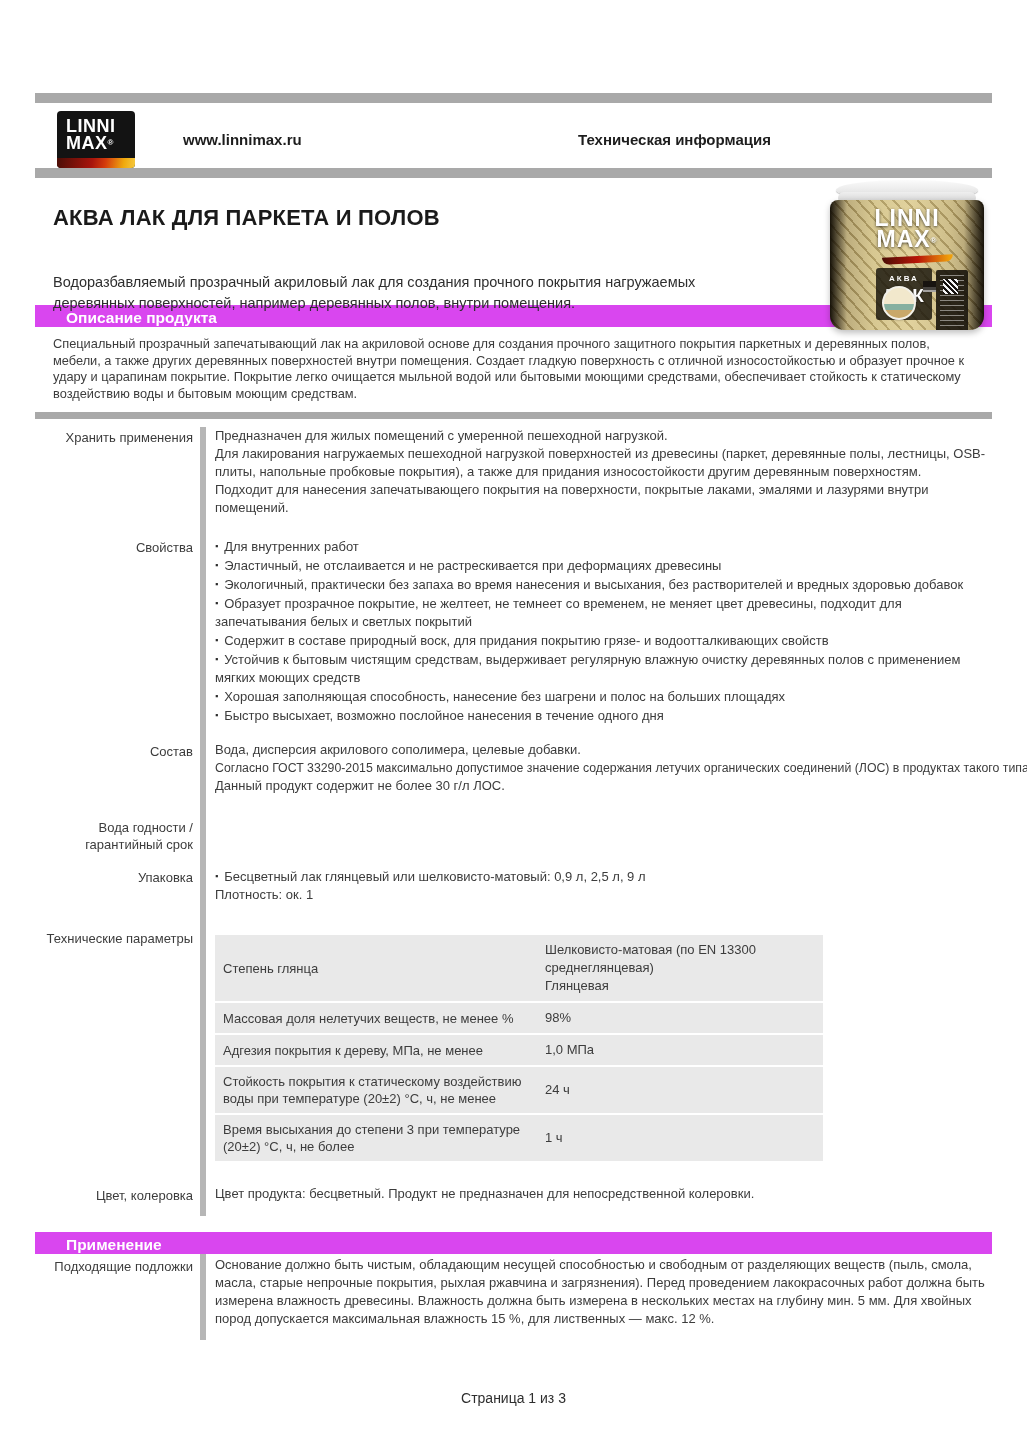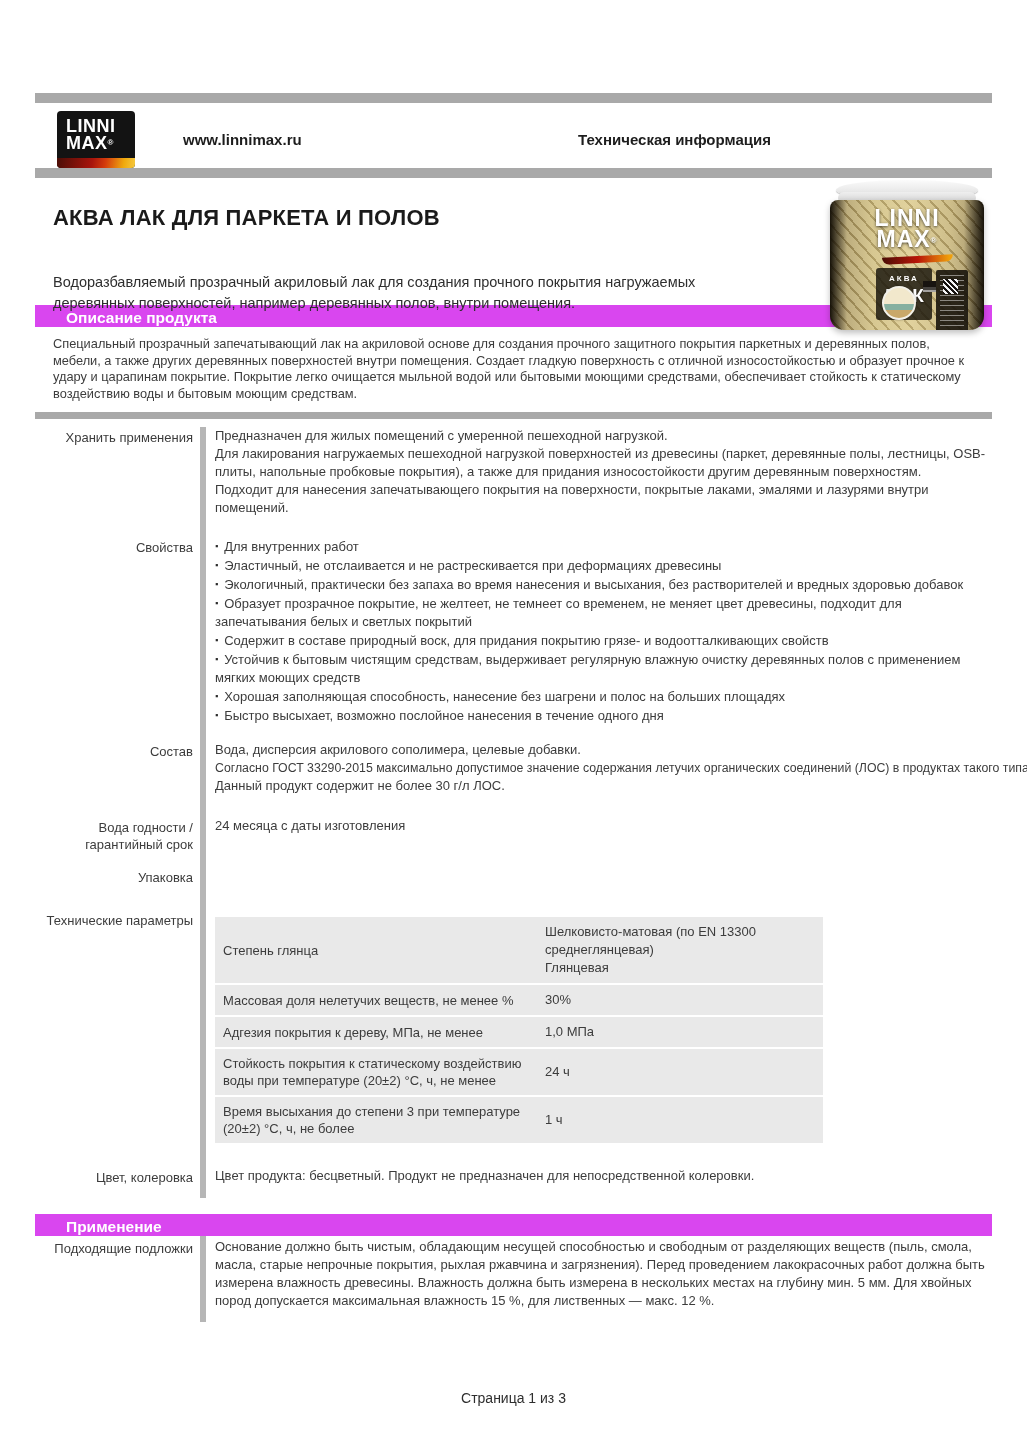--- a/index.html
+++ b/index.html
@@ -165,44 +165,47 @@
           <p>Данный продукт содержит не более 30 г/л ЛОС.</p>
         </div>
       </div>
 
       <div class="spec-row mt22">
         <div class="lbl">
           <div>Вода годности /</div>
           <div>гарантийный срок</div>
         </div>
         <div class="gap"></div>
-        <div class="val">24 месяца с даты изготовления</div>
       </div>
 
 
       <div class="spec-row mt14">
         <div class="lbl">Упаковка</div>
         <div class="gap"></div>
+        <div class="val">
+          <p class="bullet-line"><span class="blt">▪</span><span>Бесцветный лак глянцевый или шелковисто-матовый: 0,9 л, 2,5 л, 9 л</span></p>
+          <p>Плотность: ок. 1</p>
+        </div>
       </div>
 
       <div class="spec-row mt24">
         <div class="lbl">Технические параметры</div>
         <div class="gap"></div>
         <div class="val">
           <div class="tech-table">
             <div class="tech-row tr1">
               <div class="tech-param">Степень глянца</div>
               <div class="tech-value">
                 <div>Шелковисто-матовая (по EN 13300 среднеглянцевая)</div>
                 <div>Глянцевая</div>
               </div>
             </div>
             <div class="tech-row tr-s">
               <div class="tech-param">Массовая доля нелетучих веществ, не менее %</div>
-              <div class="tech-value">30%</div>
+              <div class="tech-value">98%</div>
             </div>
             <div class="tech-row tr-s">
               <div class="tech-param">Адгезия покрытия к дереву, МПа, не менее</div>
               <div class="tech-value">1,0 МПа</div>
             </div>
             <div class="tech-row tr-m">
               <div class="tech-param">Стойкость покрытия к статическому воздействию воды при температуре (20±2) °C, ч, не менее</div>
               <div class="tech-value">24 ч</div>
             </div>
             <div class="tech-row tr-m">

